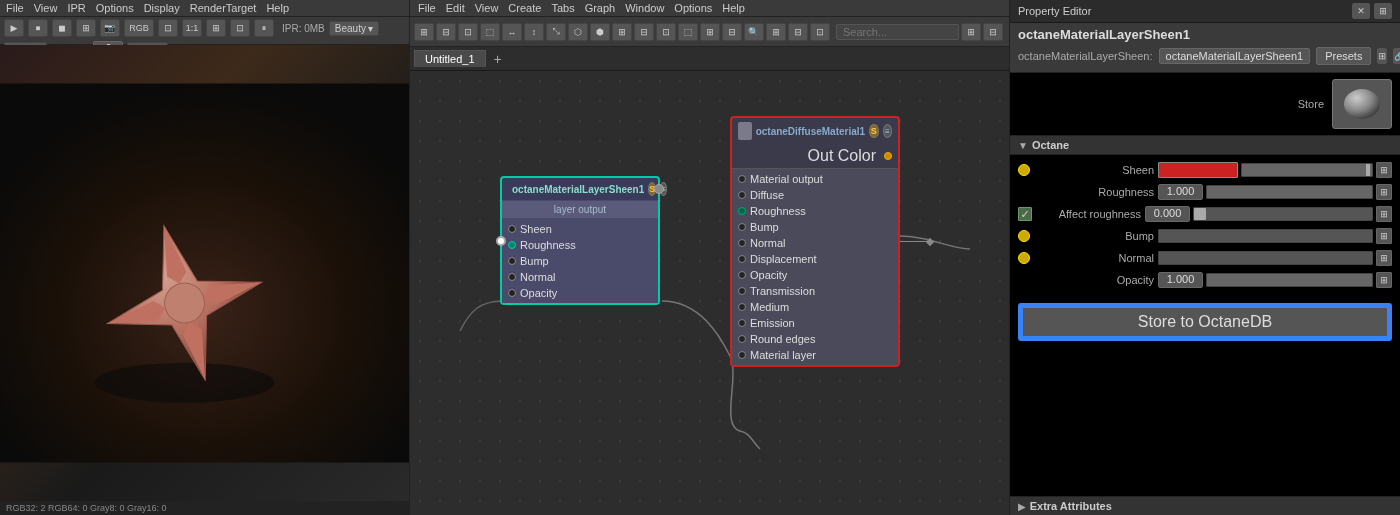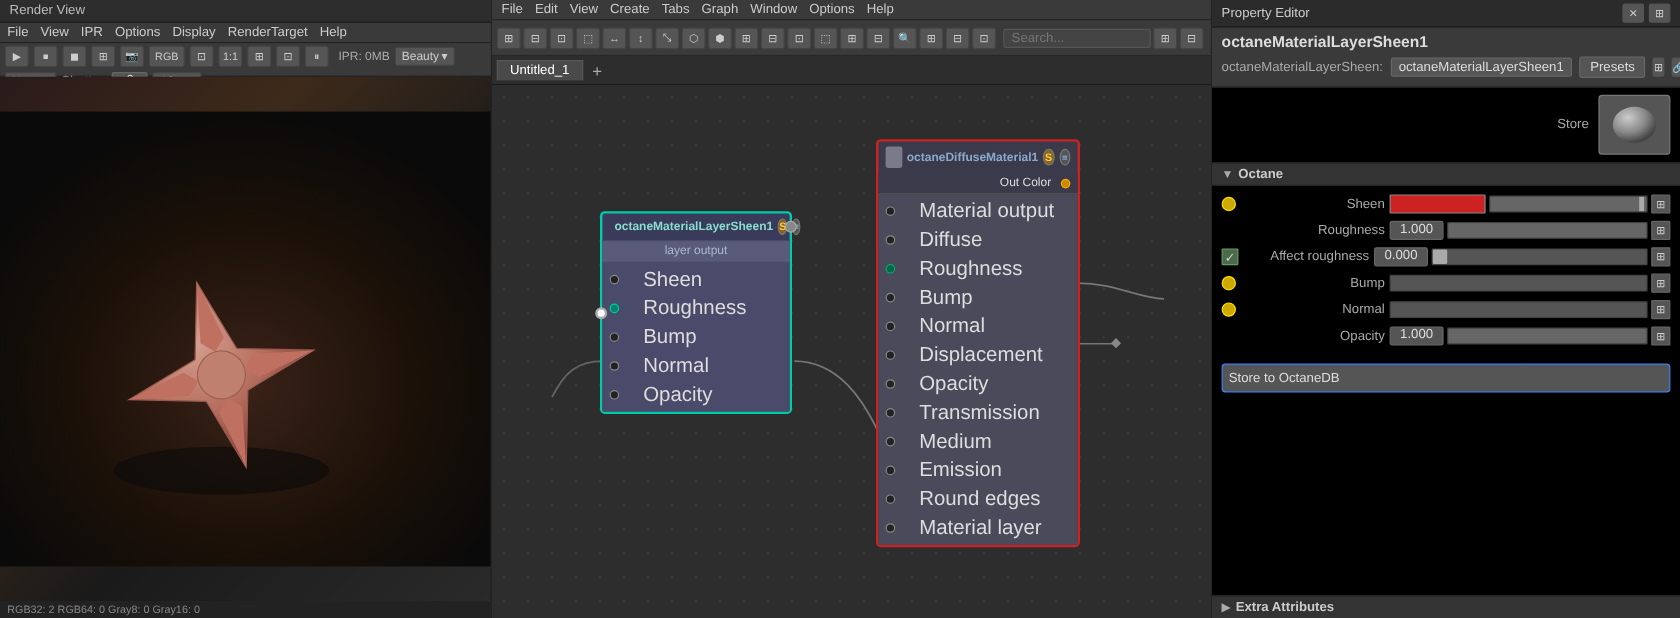--- a/index.html
+++ b/index.html
@@ -39,26 +39,26 @@
     .node-diffuse { left: 320px; top: 40px; width: 170px; border: 2px solid #cc2222; background: #3a3a4a; }
 
     .node-header { padding: 4px 6px; display: flex; align-items: center; gap: 4px; font-size: 10px; color: #88ccff; font-weight: bold; position: relative; }
     .node-header.sheen-header { color: #88ddcc; }
     .node-title { flex: 1; text-align: left; font-size: 11px; }
     .node-icon-s { width: 16px; height: 14px; background: #888; border-radius: 2px; display: flex; align-items: center; justify-content: center; font-size: 8px; color: #000; }
     .node-dot-btn { width: 14px; height: 14px; border-radius: 50%; background: #555; border: 1px solid #777; display: flex; align-items: center; justify-content: center; font-size: 8px; }
 
     .node-body { background: #4a4a6a; padding: 2px 0; }
     .node-body.diffuse-body { background: #4a4a5a; }
-    .node-row { display: flex; align-items: center; padding: 2px 6px; gap: 20px; font-size: 17px; color: #ddd; }
+    .node-row { display: flex; align-items: center; padding: 2px 6px; gap: 4px; font-size: 11px; color: #ddd; }
     .port { width: 8px; height: 8px; border-radius: 50%; background: #222; border: 1px solid #888; flex-shrink: 0; }
     .port.in-port { background: #222; border-color: #888; }
     .port.highlighted { background: #008866; border-color: #00ccaa; }
 
-    .node-output-top { background: #3a3a4a; padding: 3px 6px; display: flex; align-items: center; justify-content: flex-end; gap: 4px; font-size: 10px; color: #ddd; border-bottom: 1px solid #555; }
+    .node-output-top { background: #3a3a4a; padding: 3px 6px; display: flex; align-items: center; justify-content: flex-end; gap: 4px; font-size: 16px; color: #ddd; border-bottom: 1px solid #555; }
 
     
     .connection-svg { position: absolute; top: 0; left: 0; width: 100%; height: 100%; pointer-events: none; }
 
     
     .right-panel { width: 390px; display: flex; flex-direction: column; background: #000000; }
     .prop-titlebar { background: #2b2b2b; padding: 3px 8px; font-size: 11px; color: #ccc; display: flex; align-items: center; justify-content: space-between; border-bottom: 1px solid #1a1a1a; }
     .prop-header { background: #3a3a3a; padding: 4px 8px; border-bottom: 1px solid #222; }
     .prop-header-row { display: flex; align-items: center; gap: 6px; font-size: 11px; margin-bottom: 3px; }
     .prop-label { color: #aaa; font-size: 11px; }
@@ -79,29 +79,28 @@
     .prop-control { flex: 1; display: flex; align-items: center; gap: 3px; }
     .color-swatch { width: 80px; height: 16px; background: #cc2222; border: 1px solid #888; border-radius: 1px; cursor: pointer; }
     .slider-track { flex: 1; height: 14px; background: #555; border: 1px solid #444; border-radius: 1px; position: relative; }
     .slider-fill { height: 100%; background: #666; border-radius: 1px; }
     .slider-thumb { position: absolute; right: 2px; top: 0; width: 4px; height: 100%; background: #aaa; }
     .num-input { width: 45px; height: 16px; background: #555; border: 1px solid #666; border-radius: 2px; text-align: center; font-size: 11px; color: #ddd; padding: 0 2px; }
     .square-btn { width: 16px; height: 16px; background: #555; border: 1px solid #666; border-radius: 1px; display: flex; align-items: center; justify-content: center; font-size: 9px; color: #ccc; cursor: pointer; }
     .circle-indicator { width: 12px; height: 12px; border-radius: 50%; background: #cc8800; border: 1px solid #ffaa00; flex-shrink: 0; }
     .circle-indicator.yellow { background: #ccaa00; border-color: #ffdd00; }
     .checkbox-sq { width: 14px; height: 14px; background: #4a6a4a; border: 1px solid #6a9a6a; border-radius: 1px; display: flex; align-items: center; justify-content: center; flex-shrink: 0; }
-    .store-btn { margin: 8px; background: #555; border: 1px solid #3b82f6; border-radius: 3px; padding: 5px; color: #ddd; cursor: pointer; font-size: 11px; }
+    .store-btn { margin: 8px; background: #555; border: 5px solid #3b82f6; border-radius: 3px; padding: 5px; text-align: center; color: #ddd; cursor: pointer; font-size: 16px; }
     .extra-section { background: #333; padding: 3px 8px; display: flex; align-items: center; gap: 4px; cursor: pointer; border-top: 1px solid #222; margin-top: auto; }
   </style>
 </head>
 <body>
 
 <div class="main-container">
   <div class="left-panel">
-    <div class="panel-title">Render View</div>
     <div class="render-menubar">
       <span>File</span>
       <span>View</span>
       <span>IPR</span>
       <span>Options</span>
       <span>Display</span>
       <span>RenderTarget</span>
       <span>Help</span>
     </div>
     <div class="render-toolbar">

